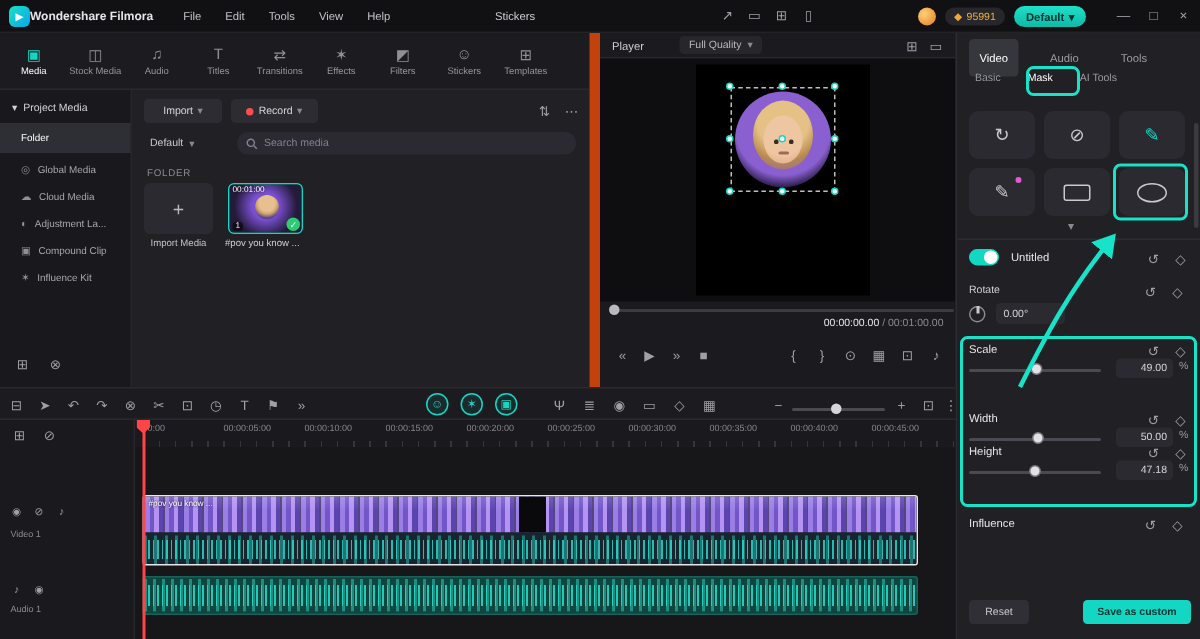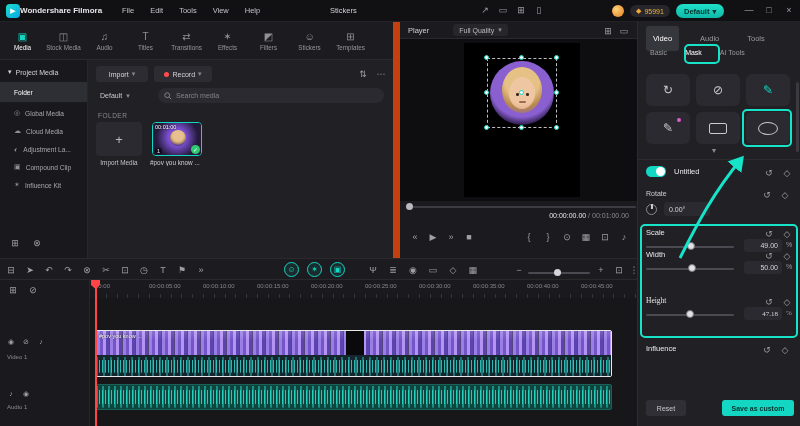--- a/index.html
+++ b/index.html
@@ -408,32 +408,32 @@
           <div class="sl-label">Scale</div>
           <div class="sl-icons">
             <span class="i">↺</span>
             <span class="i">◇</span>
           </div>
           <div class="sl-track"></div>
           <div class="sl-knob" style="left: 41.16px;"></div>
           <div class="sl-box">49.00</div>
           <div class="sl-unit">%</div>
         </div>
-        <div class="sl-block" style="top: 22px;">
+        <div class="sl-block" style="top: 46px;">
           <div class="sl-label">Width</div>
           <div class="sl-icons">
             <span class="i">↺</span>
             <span class="i">◇</span>
           </div>
           <div class="sl-track"></div>
           <div class="sl-knob" style="left: 42px;"></div>
           <div class="sl-box">50.00</div>
           <div class="sl-unit">%</div>
         </div>
-        <div class="sl-block" style="top: 68px; font-family: Liberation Serif, serif;">
+        <div class="sl-block" style="top: 68px;">
           <div class="sl-label">Height</div>
           <div class="sl-icons">
             <span class="i">↺</span>
             <span class="i">◇</span>
           </div>
           <div class="sl-track"></div>
           <div class="sl-knob" style="left: 39.6312px;"></div>
           <div class="sl-box">47.18</div>
           <div class="sl-unit">%</div>
         </div>

